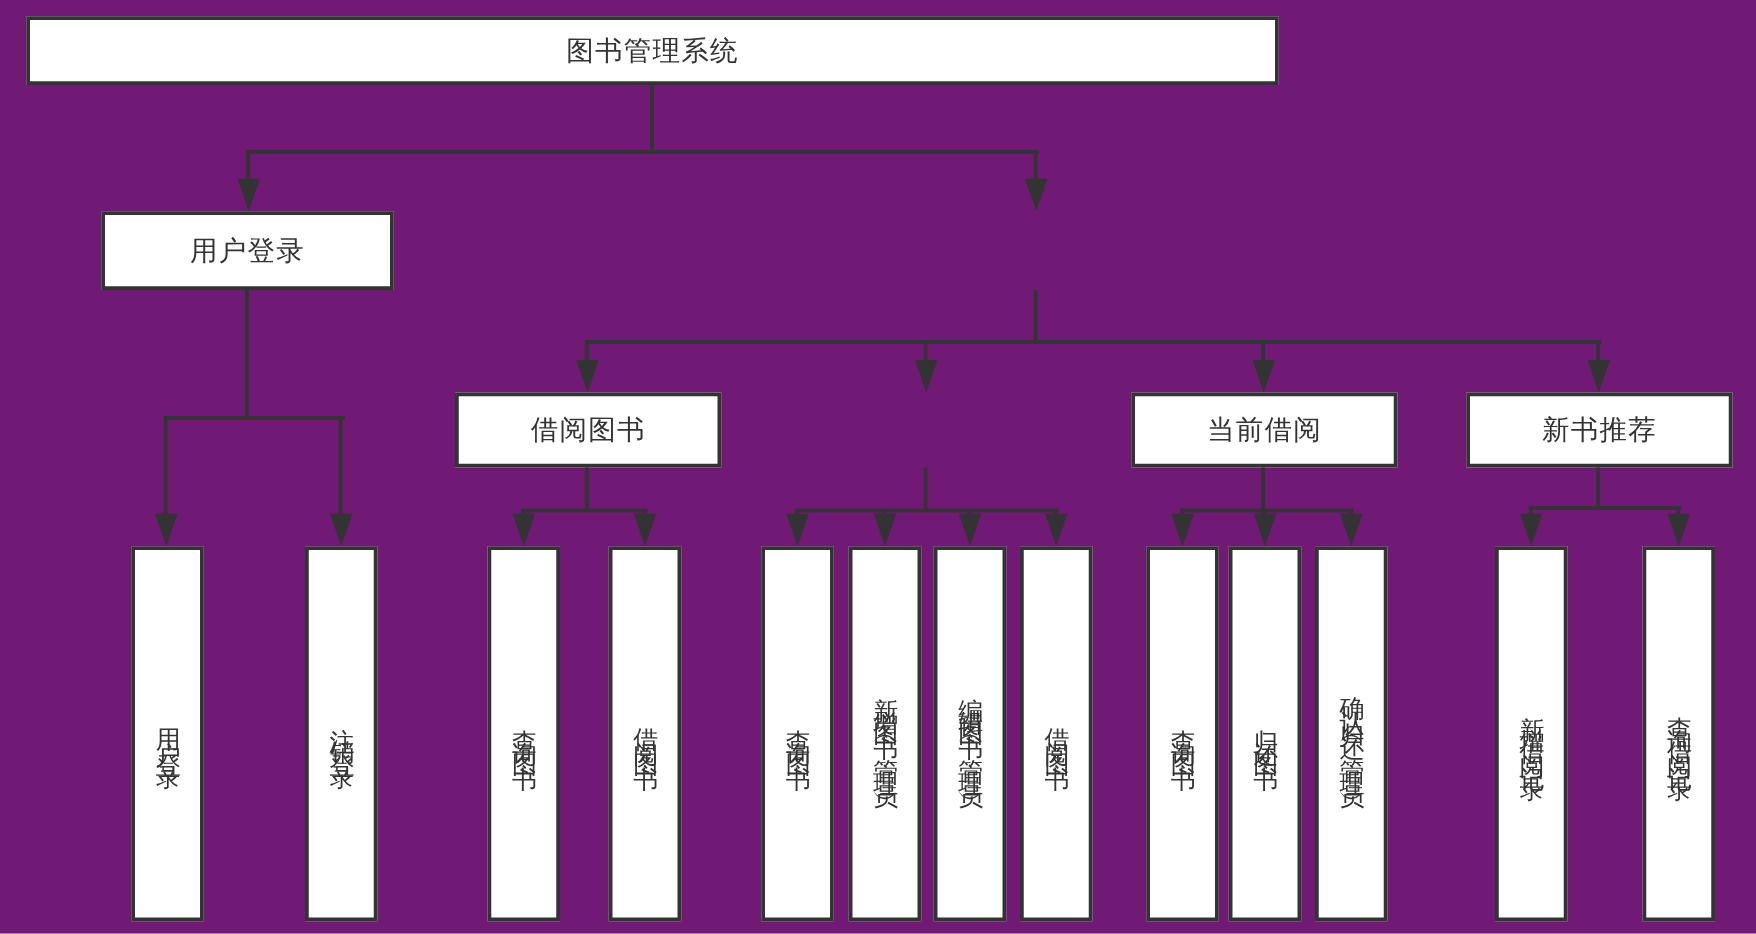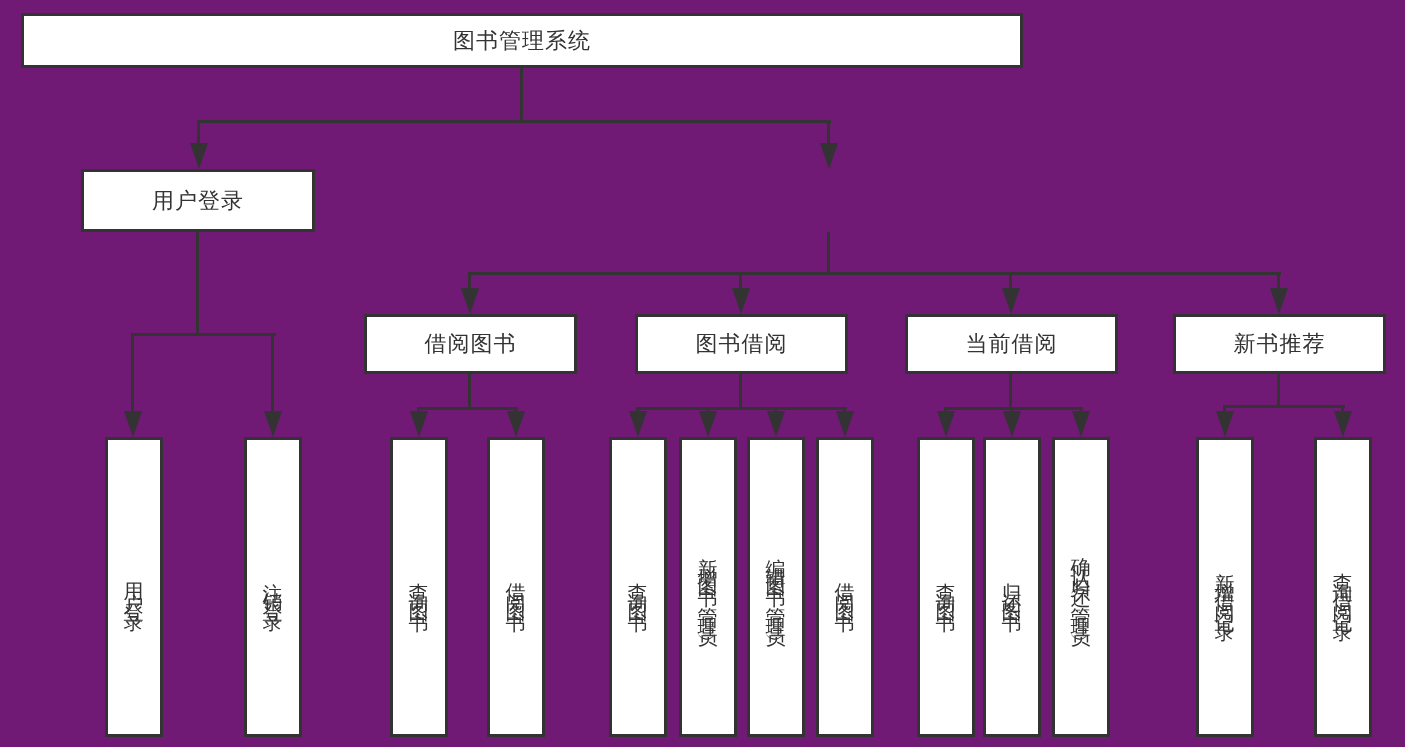--- a/index.html
+++ b/index.html
@@ -62,23 +62,20 @@
   <div class="arrow" style="left:461px;top:288px;"></div>
   <div class="vline" style="left:739px;top:272px;height:18px;"></div>
   <div class="arrow" style="left:732px;top:288px;"></div>
   <div class="vline" style="left:1009px;top:272px;height:18px;"></div>
   <div class="arrow" style="left:1002px;top:288px;"></div>
   <div class="vline" style="left:1277px;top:272px;height:18px;"></div>
   <div class="arrow" style="left:1270px;top:288px;"></div>
 
   <div class="box h-box" style="left:364px;top:314px;width:213px;height:60px;">
     <span>借阅图书</span>
-  </div>
-  <div class="box h-box" style="left:635px;top:314px;width:213px;height:60px;">
-    <span>图书借阅</span>
   </div>
   <div class="box h-box" style="left:905px;top:314px;width:213px;height:60px;">
     <span>当前借阅</span>
   </div>
   <div class="box h-box" style="left:1173px;top:314px;width:213px;height:60px;">
     <span>新书推荐</span>
   </div>
 
   <div class="vline" style="left:468px;top:374px;height:35px;"></div>
   <div class="hline" style="left:417px;top:407px;width:101px;"></div>

